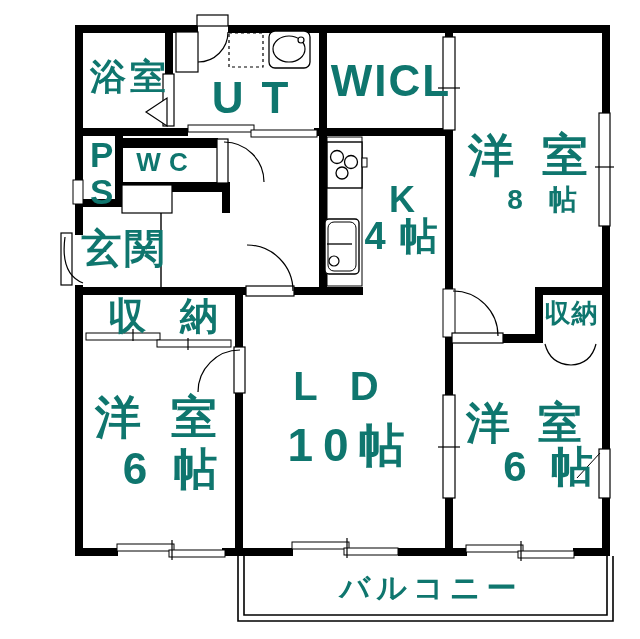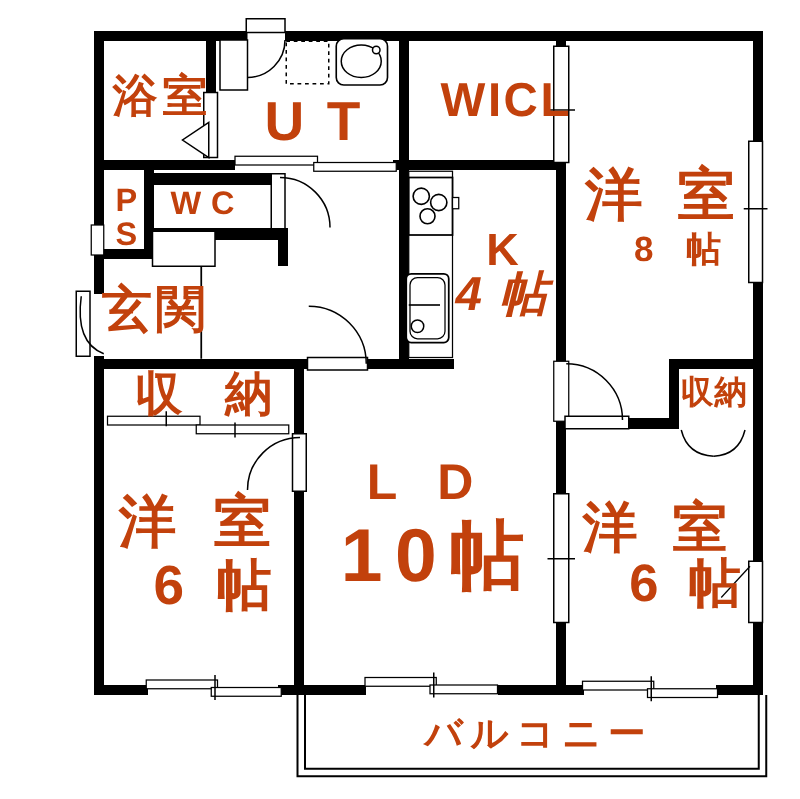--- a/index.html
+++ b/index.html
@@ -3,21 +3,21 @@
 <meta charset="utf-8">
 <style>
   html,body{margin:0;padding:0;background:#fff;}
   #plan{
     position:relative;width:640px;height:639px;background:#ffffff;overflow:hidden;
     font-family:"Liberation Sans","DejaVu Sans",sans-serif;color:#000;
   }
   #plan svg{position:absolute;left:0;top:0;}
   .lbl{
     position:absolute;transform:translate(-50%,-50%);
-    font-weight:bold;white-space:nowrap;line-height:1;text-align:center;color:#c2410c;
+    font-weight:bold;white-space:nowrap;line-height:1;color:#0f766e;
   }
 </style>
 </head>
 <body>
 
 <div id="plan">
 
   <svg width="640" height="639" viewBox="0 0 640 639">
 
     <g fill="#000" shape-rendering="crispEdges">
@@ -188,36 +188,36 @@
     </g>
     <g>
       <line x1="161" y1="213" x2="161" y2="287" stroke="#000" stroke-width="1.4"></line>
     </g>
   </svg>
 
   <div class="lbl" style="left:128px;top:77px;font-size:36px;letter-spacing:4px;padding-left:4px;">浴室</div>
 
   <div class="lbl" style="left:250px;top:98px;font-size:44px;letter-spacing:18px;padding-left:18px;">UT</div>
 
-  <div class="lbl" style="left:404px;top:81px;font-size:38px;letter-spacing:2px;padding-left:2px;">WICL</div>
-
-  <div class="lbl" style="left:101px;top:174px;font-size:26px;width:22px;white-space:normal;word-break:break-all;line-height:1.05;">PS</div>
+  <div class="lbl" style="left:390px;top:81px;font-size:44px;letter-spacing:2px;padding-left:2px;">WICL</div>
+
+  <div class="lbl" style="left:101px;top:174px;font-size:35px;width:22px;white-space:normal;word-break:break-all;line-height:1.05;">PS</div>
 
   <div class="lbl" style="left:162px;top:162px;font-size:26px;letter-spacing:8px;padding-left:8px;">WC</div>
 
   <div class="lbl" style="left:123px;top:248px;font-size:40px;letter-spacing:3px;padding-left:3px;">玄関</div>
 
   <div class="lbl" style="left:402px;top:200px;font-size:36px;">K</div>
-  <div class="lbl" style="left:401px;top:236px;font-size:38px;letter-spacing:14px;padding-left:14px;font-style:italic;">4帖</div>
+  <div class="lbl" style="left:401px;top:236px;font-size:38px;letter-spacing:14px;padding-left:14px;">4帖</div>
 
   <div class="lbl" style="left:528px;top:155px;font-size:46px;letter-spacing:28px;padding-left:28px;">洋室</div>
   <div class="lbl" style="left:542px;top:200px;font-size:28px;letter-spacing:26px;padding-left:26px;">8帖</div>
 
   <div class="lbl" style="left:336px;top:386px;font-size:40px;letter-spacing:32px;padding-left:32px;">LD</div>
-  <div class="lbl" style="left:346px;top:445px;font-size:60px;letter-spacing:10px;padding-left:10px;">10帖</div>
+  <div class="lbl" style="left:346px;top:445px;font-size:46px;letter-spacing:10px;padding-left:10px;">10帖</div>
 
   <div class="lbl" style="left:156px;top:417px;font-size:46px;letter-spacing:30px;padding-left:30px;">洋室</div>
   <div class="lbl" style="left:170px;top:469px;font-size:44px;letter-spacing:26px;padding-left:26px;">6帖</div>
 
   <div class="lbl" style="left:524px;top:423px;font-size:44px;letter-spacing:28px;padding-left:28px;">洋室</div>
   <div class="lbl" style="left:548px;top:467px;font-size:42px;letter-spacing:24px;padding-left:24px;">6帖</div>
 
   <div class="lbl" style="left:163px;top:316px;font-size:38px;letter-spacing:34px;padding-left:34px;">収納</div>
 
   <div class="lbl" style="left:571px;top:313px;font-size:26px;letter-spacing:1px;padding-left:1px;">収納</div>

